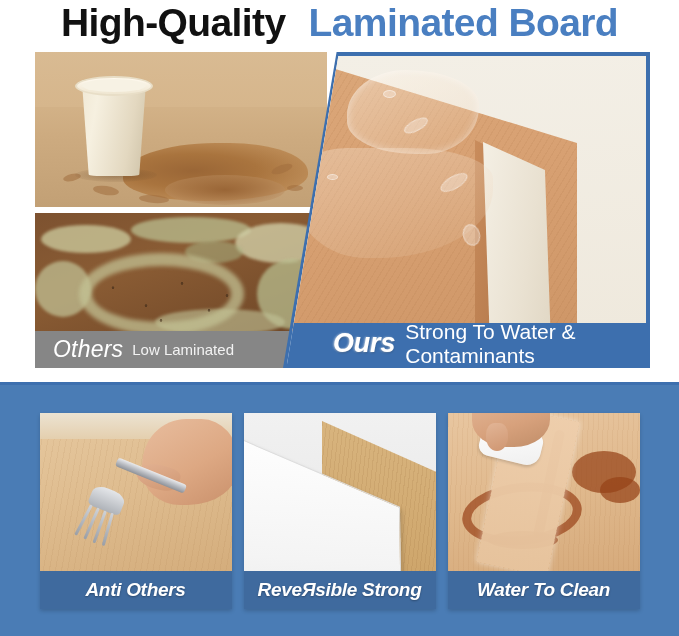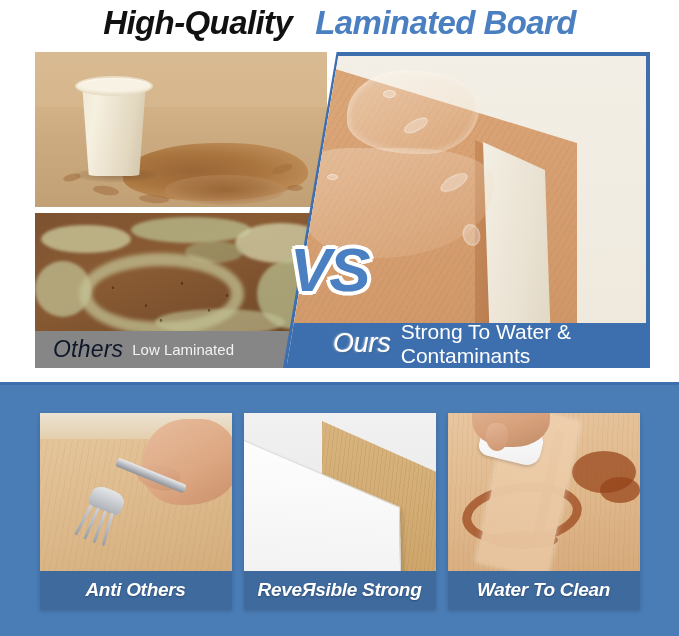--- a/index.html
+++ b/index.html
@@ -15,23 +15,22 @@
   .header {
     position:absolute;
     left:0; top:0;
     width:679px; height:46px;
     display:flex;
     align-items:center;
     justify-content:center;
     white-space:nowrap;
   }
   .title-part {
-    font-size:33px;
+    font-size:39px;
     font-weight:bold;
-    font-style:italic;
     letter-spacing:-0.6px;
   }
   .title-dark { color:#111111; }
   .title-accent { color:#4a7fc1; margin-left:23px; }
 
   
   .compare {
     position:absolute;
     left:35px; top:52px;
     width:615px; height:316px;
@@ -181,21 +180,21 @@
     position:absolute;
     left:0; top:279px;
     width:292px; height:37px;
     background:#868686;
     display:flex;
     align-items:center;
     padding-left:18px;
     gap:9px;
   }
   .others-label .lbl-main {
-    color:#0f172a;
+    color:#ffffff;
     font-size:23px;
     font-style:italic;
     font-weight:normal;
     letter-spacing:0.2px;
   }
   .others-label .lbl-sub {
     color:#f2f2f2;
     font-size:15px;
     font-weight:normal;
   }
@@ -284,21 +283,21 @@
     background:#3d6fae;
     display:flex;
     align-items:center;
     padding-left:46px;
     gap:10px;
   }
   .ours-label .lbl-main {
     color:#ffffff;
     font-size:27px;
     font-style:italic;
-    font-weight:normal;
+    font-weight:bold;
     letter-spacing:-0.2px;
     text-shadow:-1px 0 2px rgba(255,255,255,0.55), 0 1px 2px rgba(0,0,0,0.25);
   }
   .ours-label .lbl-sub {
     color:#ffffff;
     font-size:21px;
   }
 
   
   .vs {
@@ -562,21 +561,20 @@
         <div class="water w4"></div>
         <div class="water w5"></div>
       </div>
       <div class="ours-label">
         <span class="lbl-main">Ours</span>
         <span class="lbl-sub">Strong To Water &amp; Contaminants</span>
       </div>
     </div>
   </div>
 
-  <div class="vs">VS</div>
 </div>
 
 <div class="features">
 
   <div class="card">
     <div class="card-photo">
       <div class="wood-plain"></div>
       <div class="hand"></div>
       <div class="finger"></div>
       <div class="fork-handle"></div>

